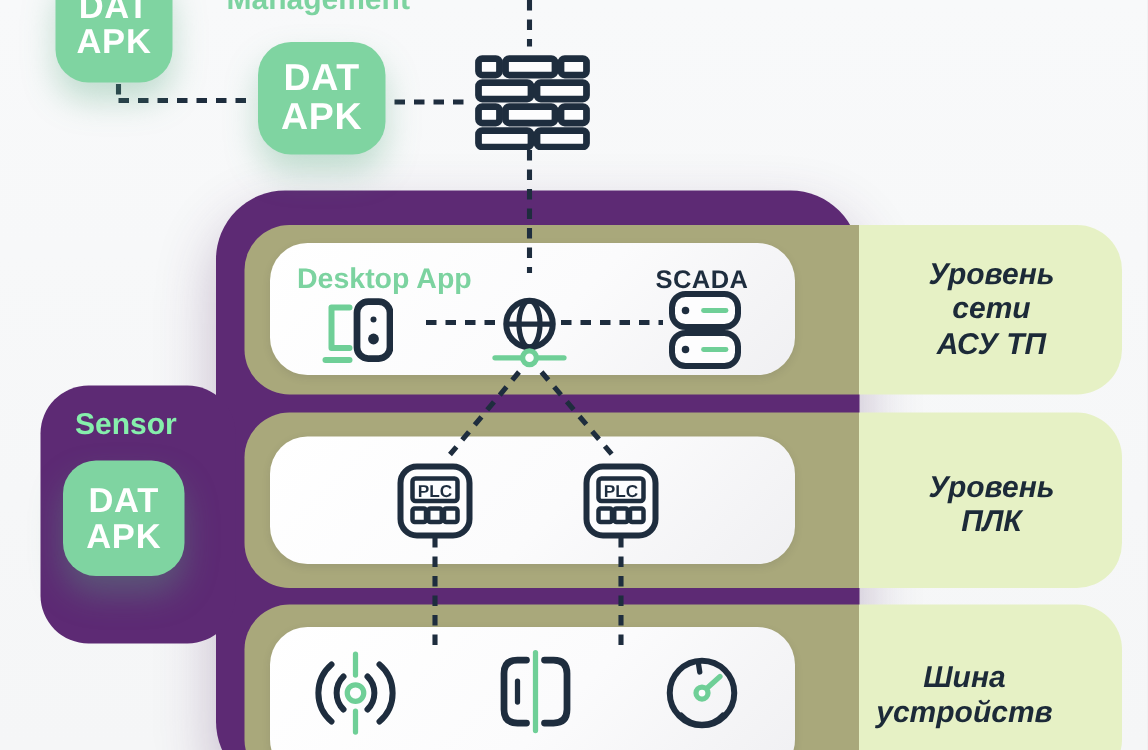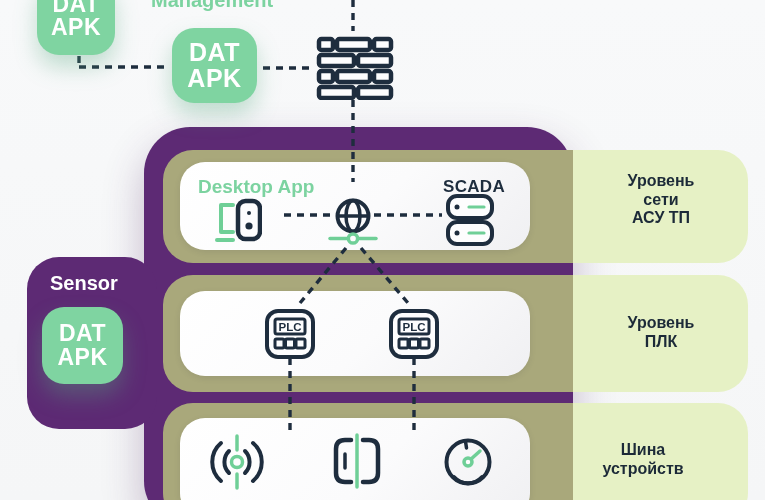--- a/index.html
+++ b/index.html
@@ -24,25 +24,25 @@
   .band{
     border-radius:30px;
     background:linear-gradient(90deg,#a9a87b 0px,#a9a87b 410px,#e6f1c5 410px,#e6f1c5 100%);
   }
   .panel{
     border-radius:25px;
     background:linear-gradient(135deg,#ffffff 0%,#fbfbfc 55%,#ececef 115%);
     box-shadow:0 2px 6px rgba(40,40,60,.10);
   }
   .lvl{
-    color:#1c2a38;font-size:16px;font-weight:600;line-height:1.17;
-    text-align:center;white-space:pre-line;width:168px;
+    color:#1c2a38;font-size:20px;font-weight:600;line-height:1.17;
+    text-align:center;white-space:pre-line;width:168px;font-style:italic;
   }
-  .scada-t{color:#1e2d3e;font-weight:800;font-size:17px;letter-spacing:.3px;text-align:right;}
-  .sensor-t{color:#ffffff;font-weight:700;font-size:20px;}
+  .scada-t{color:#1e2d3e;font-weight:800;font-size:17px;letter-spacing:.3px;text-align:left;}
+  .sensor-t{color:#86efac;font-weight:700;font-size:20px;}
   svg{display:block;}
 </style>
 </head>
 <body>
 
 <div class="stage">
 
   <div class="abs purple-box" style="left:144px;top:127px;width:429px;height:400px;"></div>
 
   <div class="abs sensor-tab" style="left:27px;top:257px;width:130px;height:172px;">

